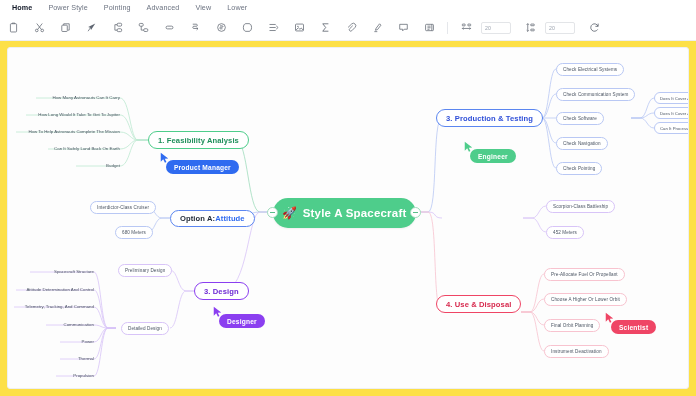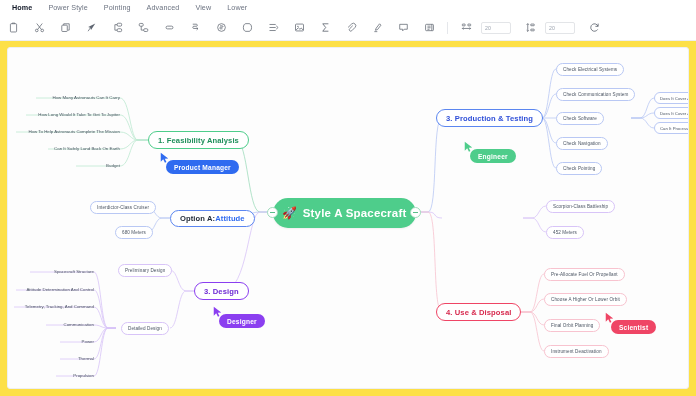--- a/index.html
+++ b/index.html
@@ -424,21 +424,21 @@
       <span>Can It Process In</span>
     </div>
 
     <div class="node node-l2 c-purple2" style="left:538px; top:152px; height:13px;">
       <span>Scorpion-Class Battleship</span>
     </div>
     <div class="node node-l2 c-purple2" style="left:538px; top:178px; height:13px;">
       <span>452 Meters</span>
     </div>
 
-    <div class="node node-l1 c-red" style="left:428px; top:255px; height:18px; border-width:1.2px;">
+    <div class="node node-l1 c-red" style="left:428px; top:247px; height:18px; border-width:1.2px;">
       <span>4. Use &amp; Disposal</span>
     </div>
     <div class="node node-l2 c-red2" style="left:536px; top:220px; height:13px;">
       <span>Pre-Allocate Fuel Or Propellant</span>
     </div>
     <div class="node node-l2 c-red2" style="left:536px; top:245px; height:13px;">
       <span>Choose A Higher Or Lower Orbit</span>
     </div>
     <div class="node node-l2 c-red2" style="left:536px; top:271px; height:13px;">
       <span>Final Orbit Planning</span>

